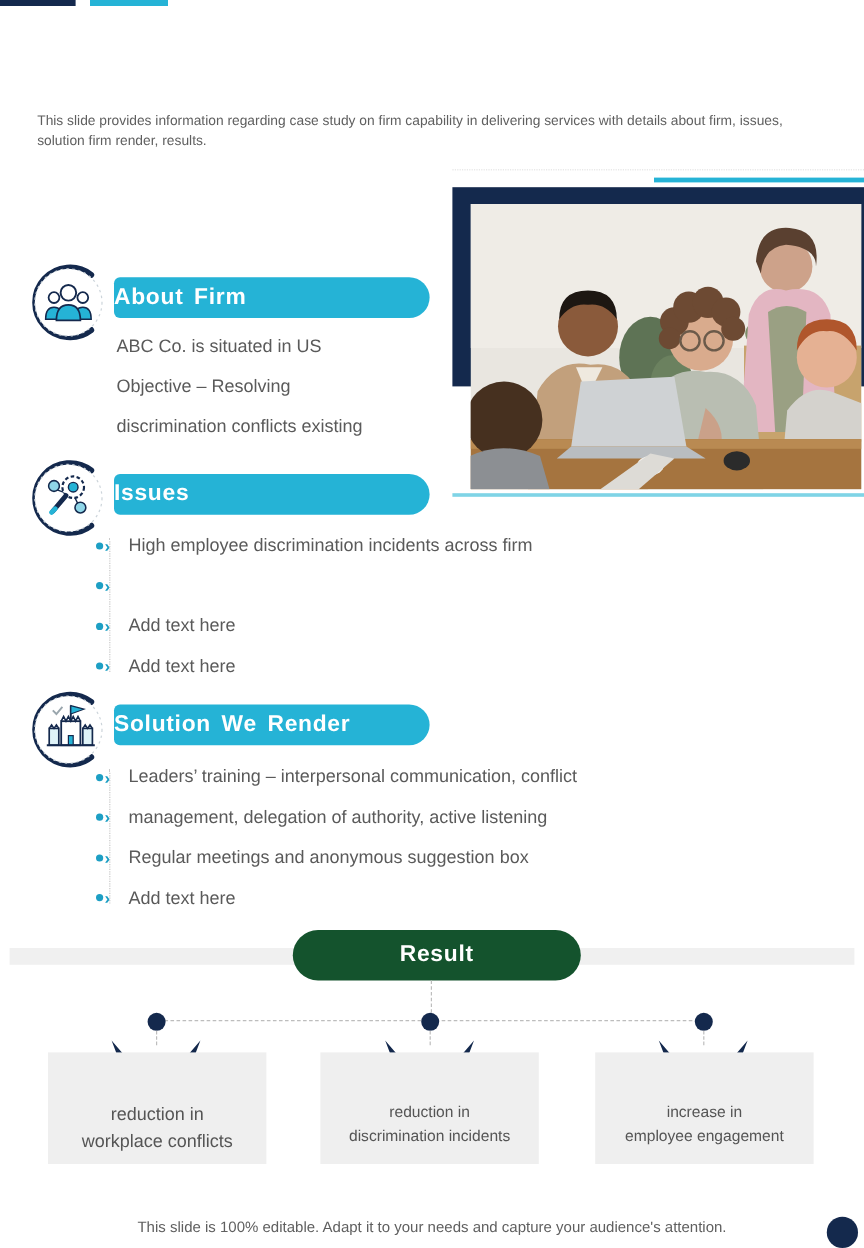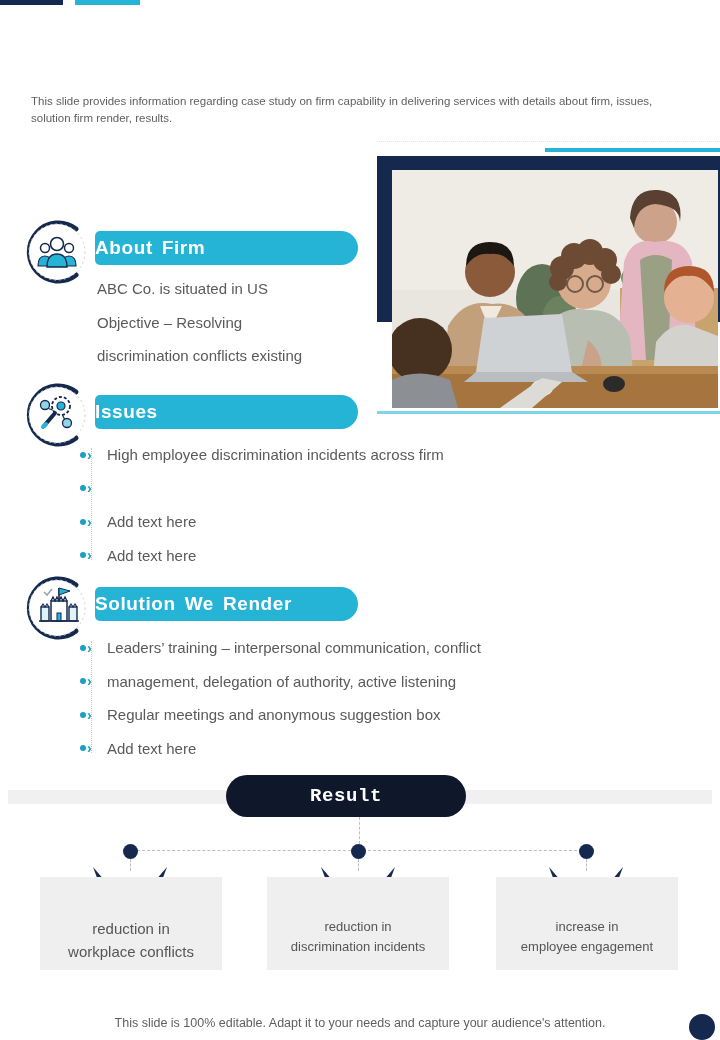--- a/index.html
+++ b/index.html
@@ -31,22 +31,22 @@
   .bullet-list { position:absolute; left:80px; width:470px; }
   .bullet-row { height:33.5px; display:flex; align-items:center; }
   .bullet-marker { width:27px; display:flex; align-items:center; flex-shrink:0; }
   .bullet-marker .dot { width:6px; height:6px; border-radius:50%; background:#1d9fc4; }
   .bullet-marker .chev { color:#1d9fc4; font-size:14px; font-weight:700; margin-left:1px; line-height:1; }
   .bullet-text { font-size:15px; color:#5a5a5a; white-space:nowrap; }
   .connector-v { position:absolute; width:0; border-left:1px dotted #c9c9c9; }
 
   
   .result-band { position:absolute; left:8px; top:790px; width:704px; height:14px; background:#f0f0f0; }
-  .result-pill { position:absolute; left:226px; top:775px; width:240px; height:42px; background:#0f172a;
-                 border-radius:21px; display:flex; align-items:center; justify-content:center;font-family:Liberation Mono, monospace; }
+  .result-pill { position:absolute; left:244px; top:775px; width:240px; height:42px; background:#14532d;
+                 border-radius:21px; display:flex; align-items:center; justify-content:center; }
   .result-pill span { color:#fff; font-weight:700; font-size:19px; letter-spacing:.6px; }
   .dash-v { position:absolute; width:0; border-left:1px dashed #bdbdbd; }
   .dash-h { position:absolute; height:0; border-top:1px dashed #bdbdbd; }
   .timeline-dot { position:absolute; width:15px; height:15px; border-radius:50%; background:#14294d; }
 
   
   .stat-badge { position:absolute; width:76px; height:46px; }
   .stat-badge svg { display:block; }
   .stat-badge .val { position:absolute; left:0; top:14px; width:76px; text-align:center;
                      color:#fff; font-weight:700; font-size:20px; }

